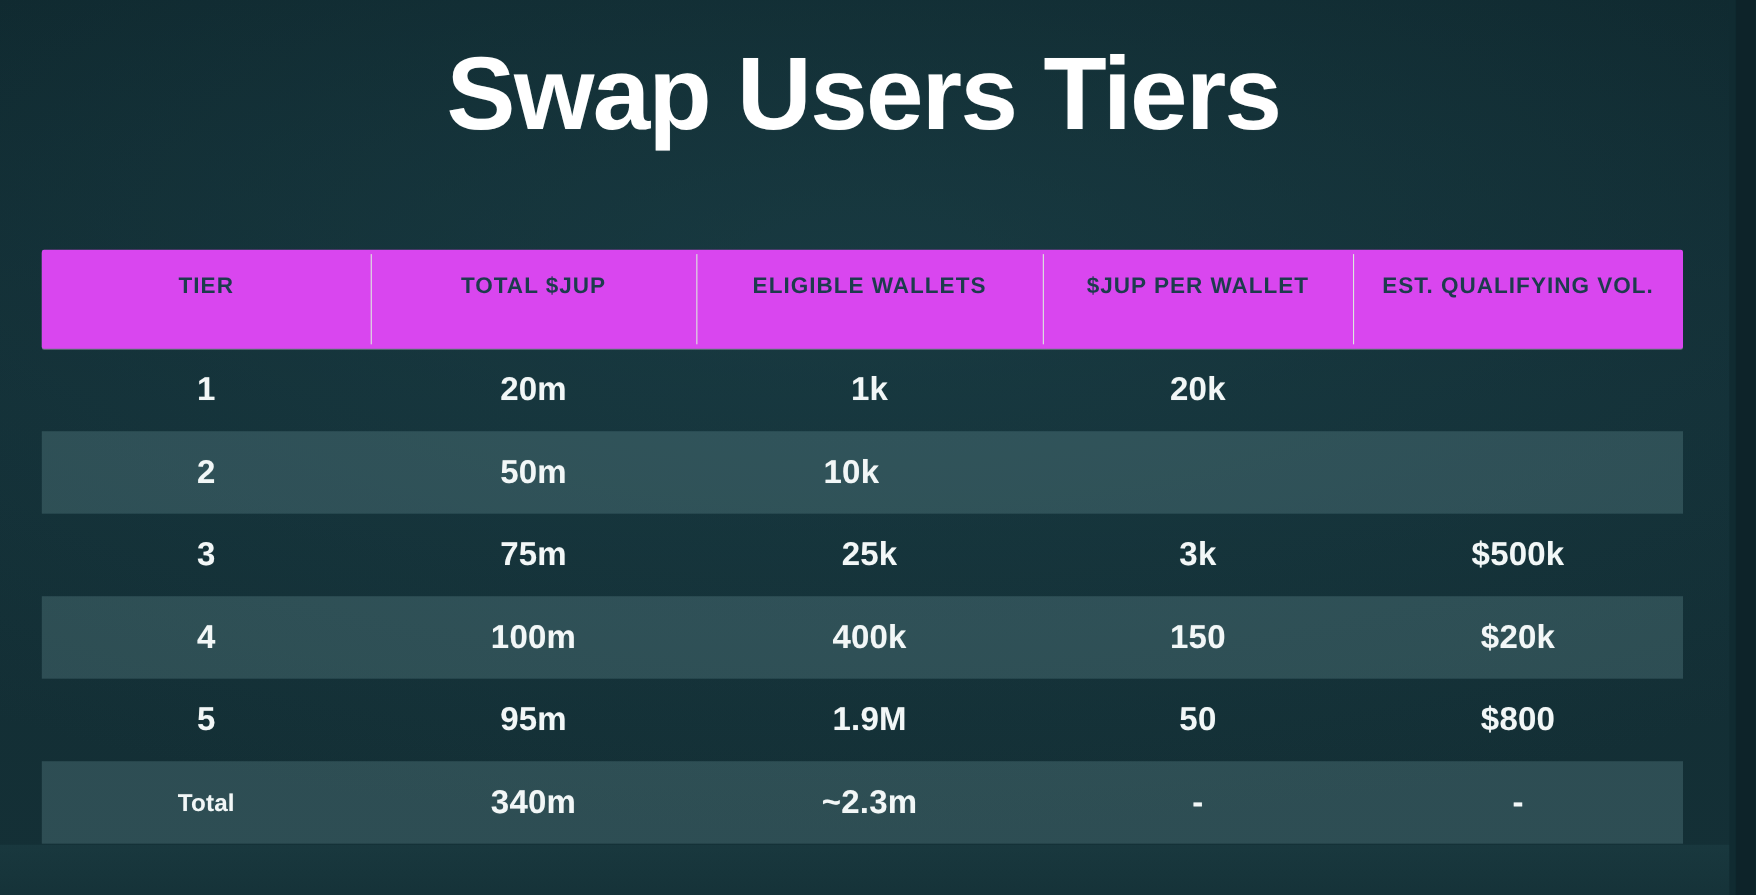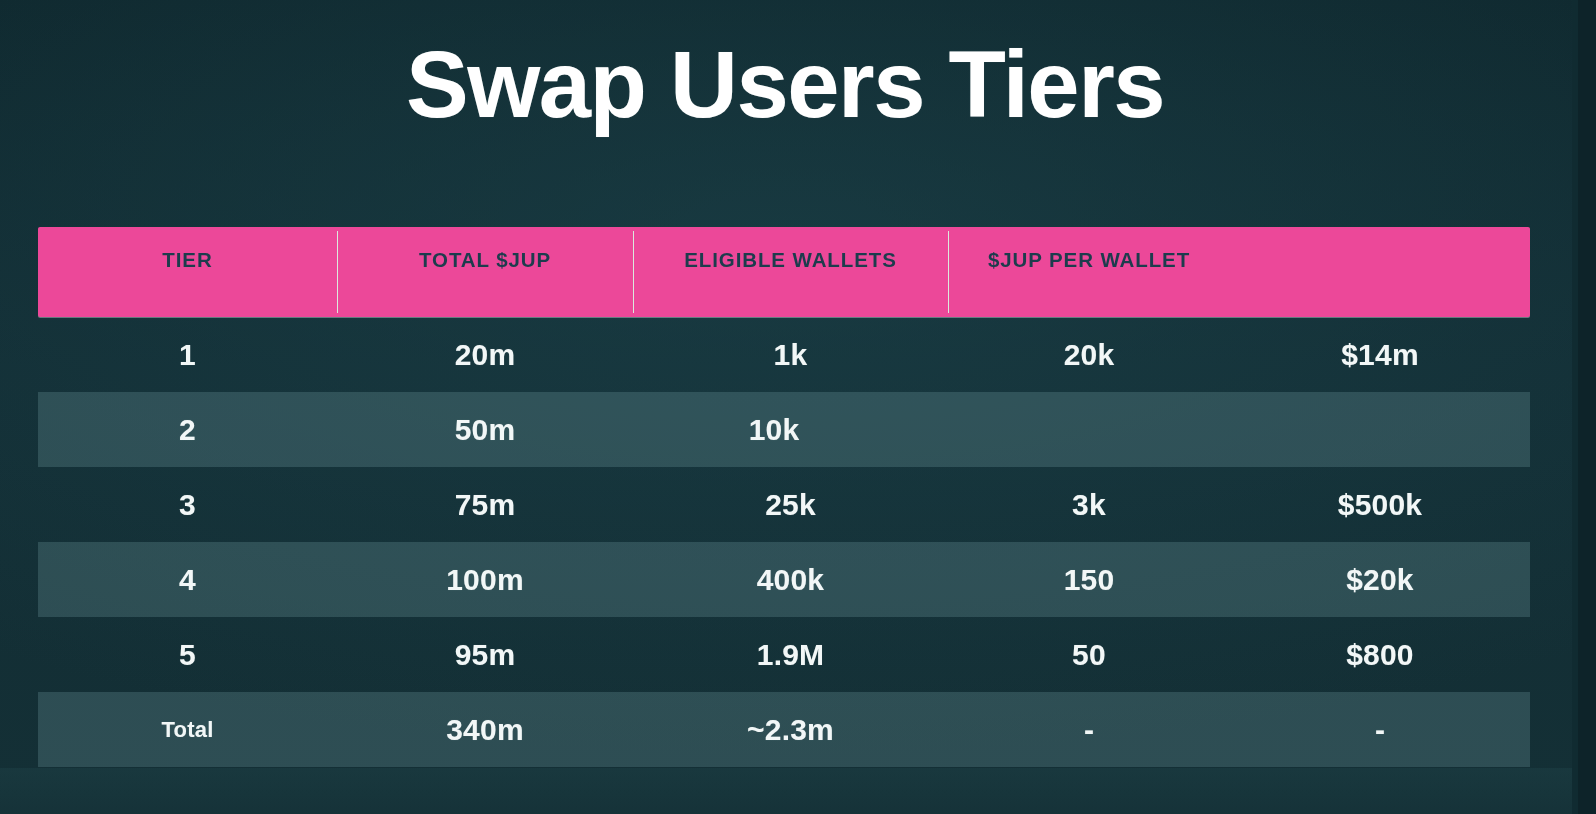--- a/index.html
+++ b/index.html
@@ -84,21 +84,21 @@
 
   
   .c0 { width:299px; }
   .c1 { width:296px; }
   .c2 { width:315px; }
   .c3 { width:282px; }
   .c4 { width:300px; }
 
   
   .thead {
-    background:#ec4899;
+    background:#d946ef;
     height:90px;
     border-radius:2px;
     box-shadow:0 1px 0 rgba(255,255,255,0.35);
   }
   .thead .cell {
     align-items:flex-start;
     padding-top:20px;
     color:#1d3c4d;
     font-size:20.5px;
     font-weight:bold;
@@ -153,30 +153,30 @@
 
   <div class="title">Swap Users Tiers</div>
 
   <div class="table">
 
     <div class="row thead">
       <div class="cell c0">TIER</div>
       <div class="cell c1">TOTAL $JUP</div>
       <div class="cell c2">ELIGIBLE WALLETS</div>
       <div class="cell c3">$JUP PER WALLET</div>
+      <div class="cell c4">EST. QUALIFYING VOL.</div>
     </div>
 
     <div class="tbody">
 
       <div class="row">
         <div class="cell c0 tier">1</div>
         <div class="cell c1">20m</div>
         <div class="cell c2">1k</div>
         <div class="cell c3">20k</div>
-        <div class="cell c4">$14m</div>
       </div>
 
       <div class="row alt">
         <div class="cell c0 tier">2</div>
         <div class="cell c1">50m</div>
         <div class="cell c3">10k</div>
       </div>
 
       <div class="row">
         <div class="cell c0 tier">3</div>

